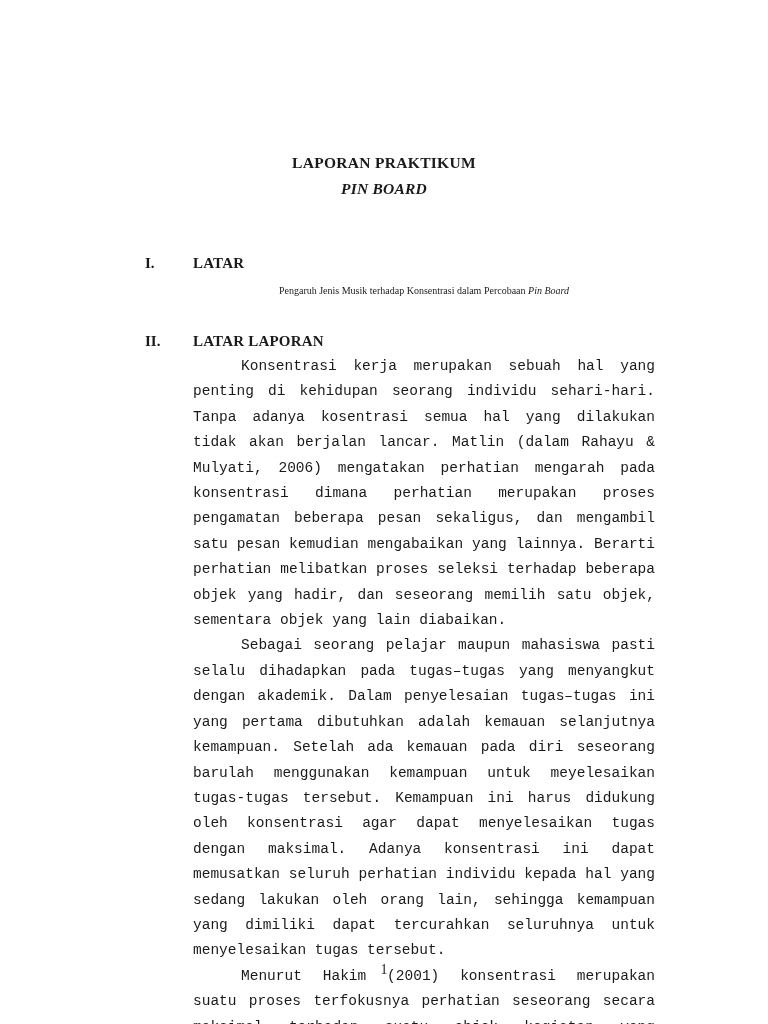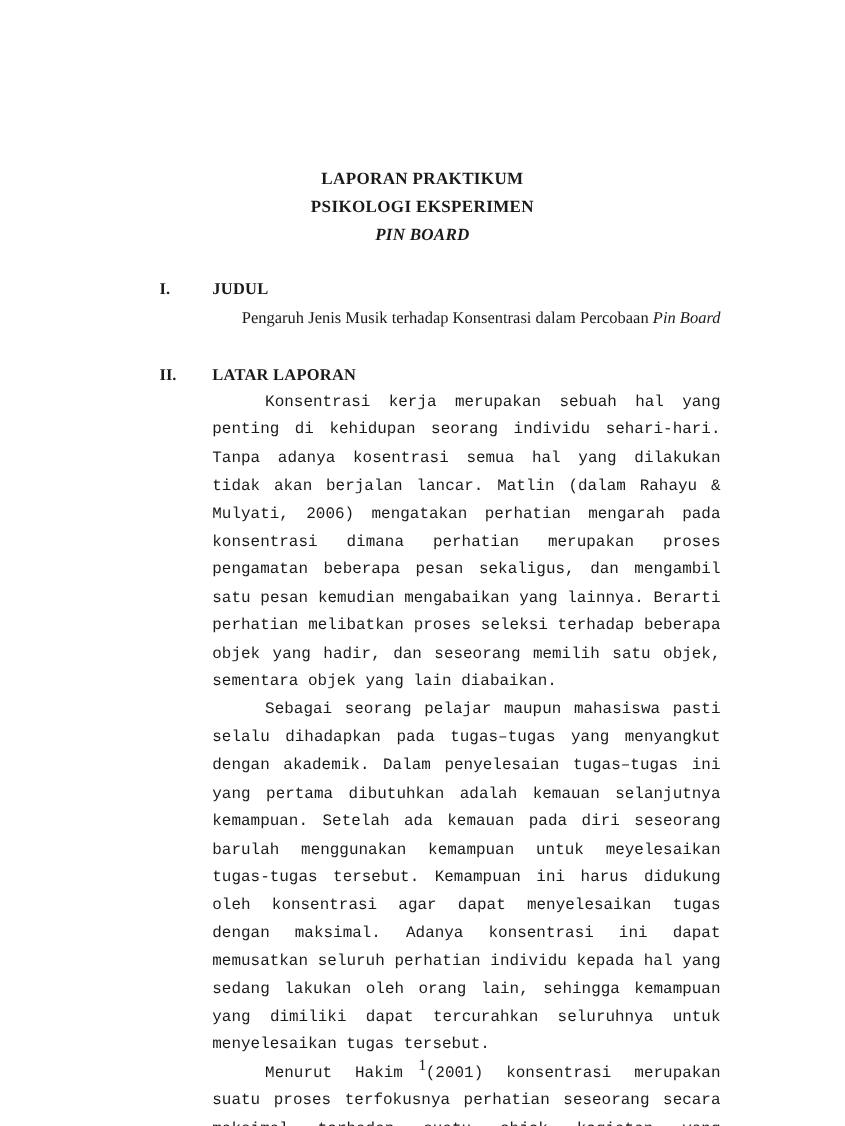--- a/index.html
+++ b/index.html
@@ -72,23 +72,23 @@
     letter-spacing: 0.2px;
   }
 
   
   .body-col {
     position: absolute;
     left: 193px;
     width: 462px;
   }
   .subtitle {
-    font-size: 15px;
+    font-size: 10px;
     line-height: 25.5px;
-    text-align: right;
+    text-align: center;
     white-space: nowrap;
   }
   .subtitle .it { font-style: italic; }
 
   .para {
     font-size: 14.5px;
     line-height: 25.4px;
     text-align: justify;
     text-justify: inter-word;
     text-indent: 48px;
@@ -108,28 +108,27 @@
     line-height: 20px;
   }
 </style>
 </head>
 <body>
 
 <div class="page">
 
   <div class="title-block">
     <div class="title-line">LAPORAN PRAKTIKUM</div>
-    <div class="title-line">PSIKOLOGI EKSPERIMEN</div>
     <div class="title-line italic">PIN BOARD</div>
   </div>
 
   <div class="section" style="top:252px;">
     <div class="section-head">
       <span class="numeral">I.</span>
-      <span class="head-label">JUDUL</span>
+      <span class="head-label">LATAR</span>
     </div>
     <div class="body-col" style="top:26px;position:absolute;">
       <div class="subtitle"><span>Pengaruh Jenis Musik terhadap Konsentrasi dalam Percobaan </span><span class="it">Pin Board</span></div>
     </div>
   </div>
 
   <div class="section" style="top:330px;">
     <div class="section-head">
       <span class="numeral">II.</span>
       <span class="head-label">LATAR LAPORAN</span>

